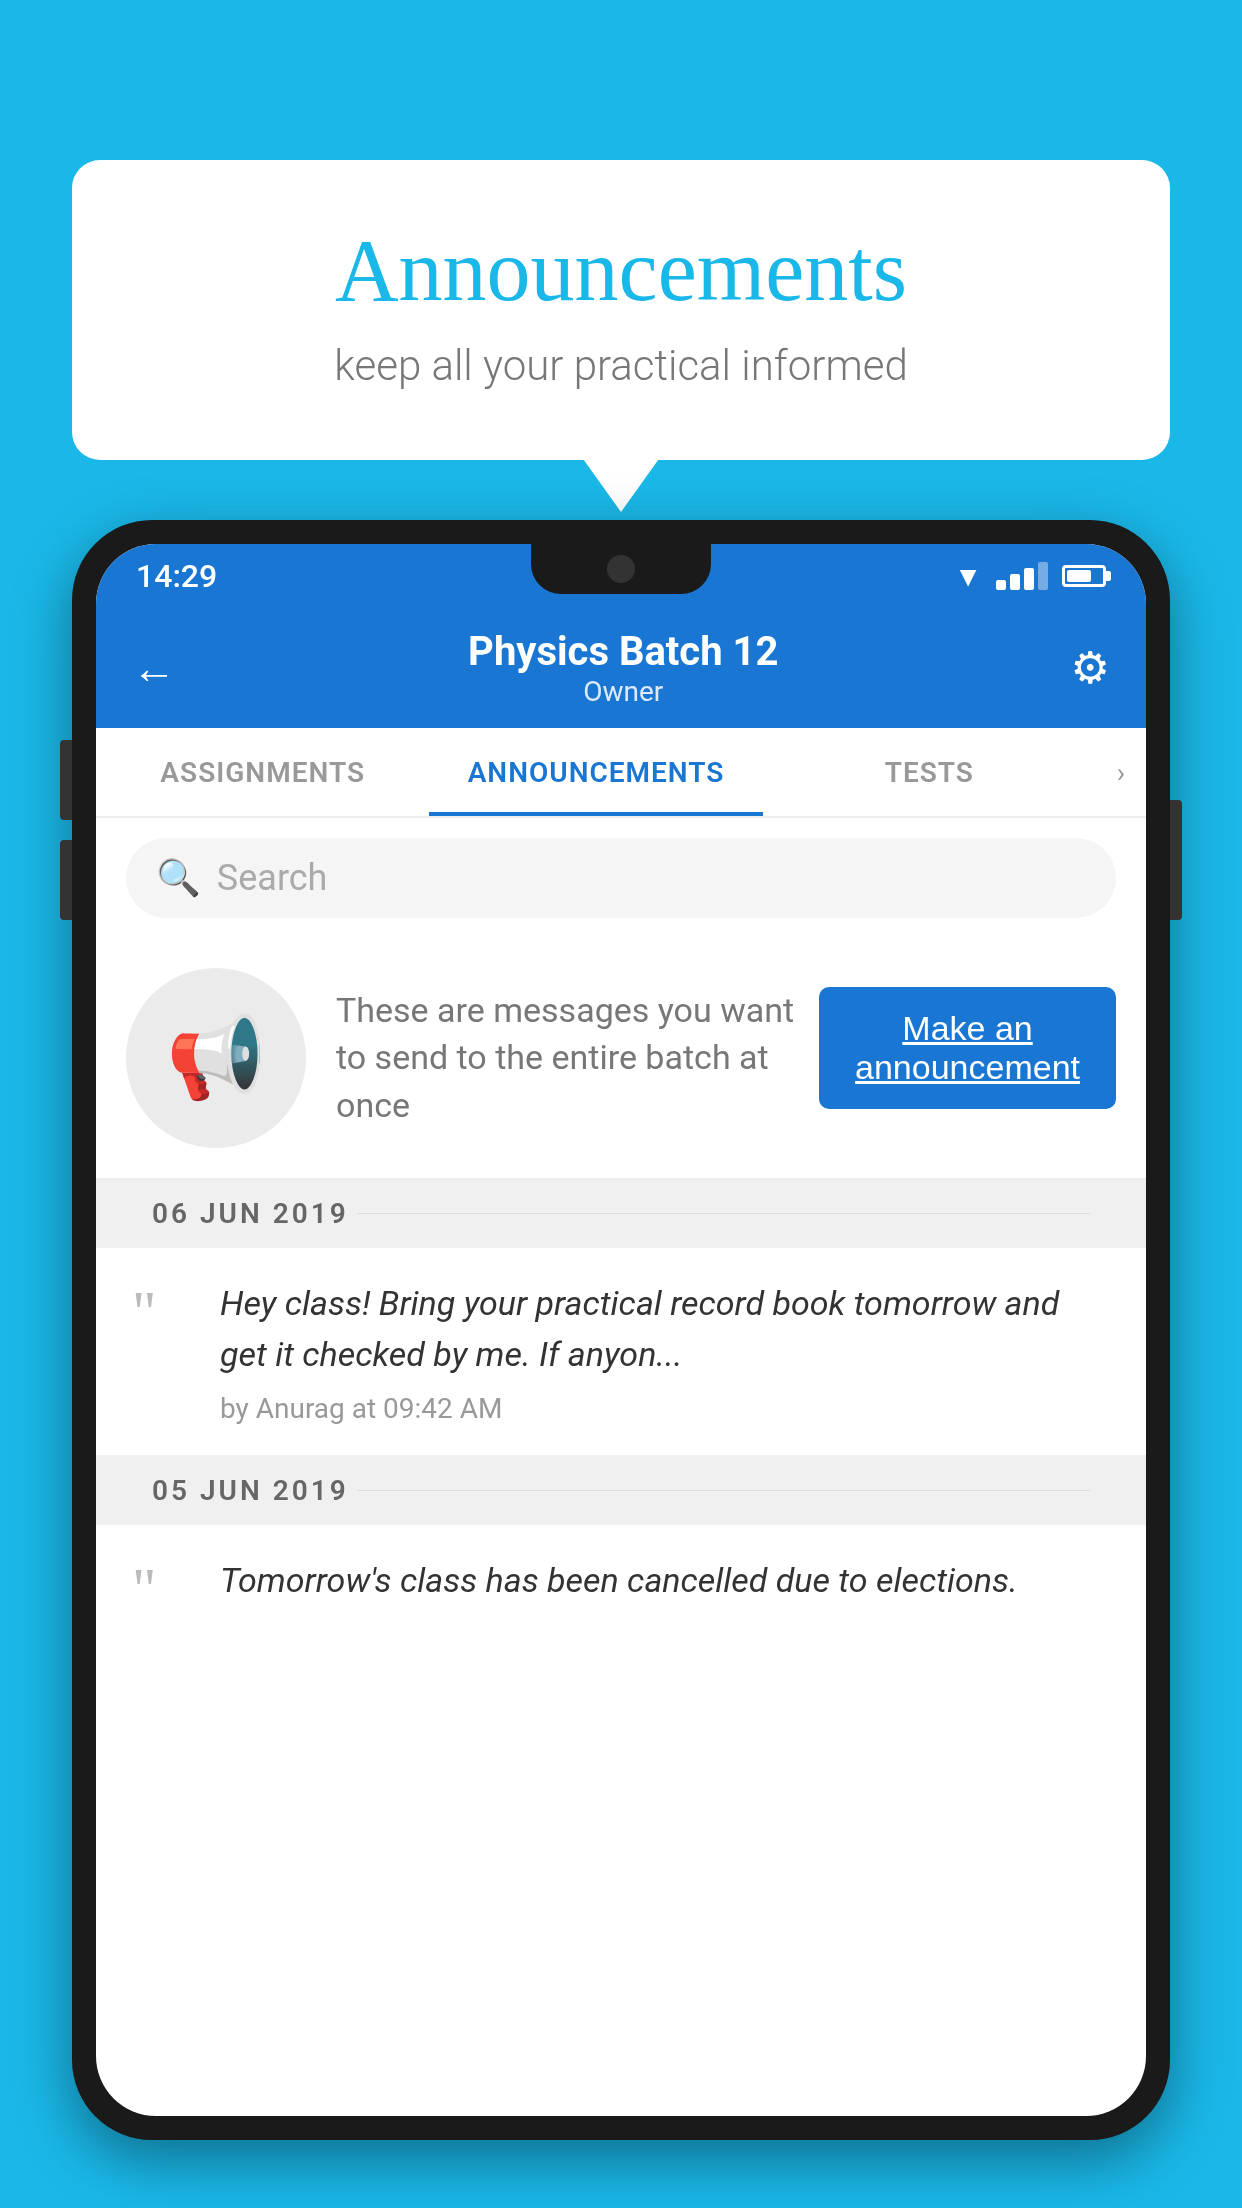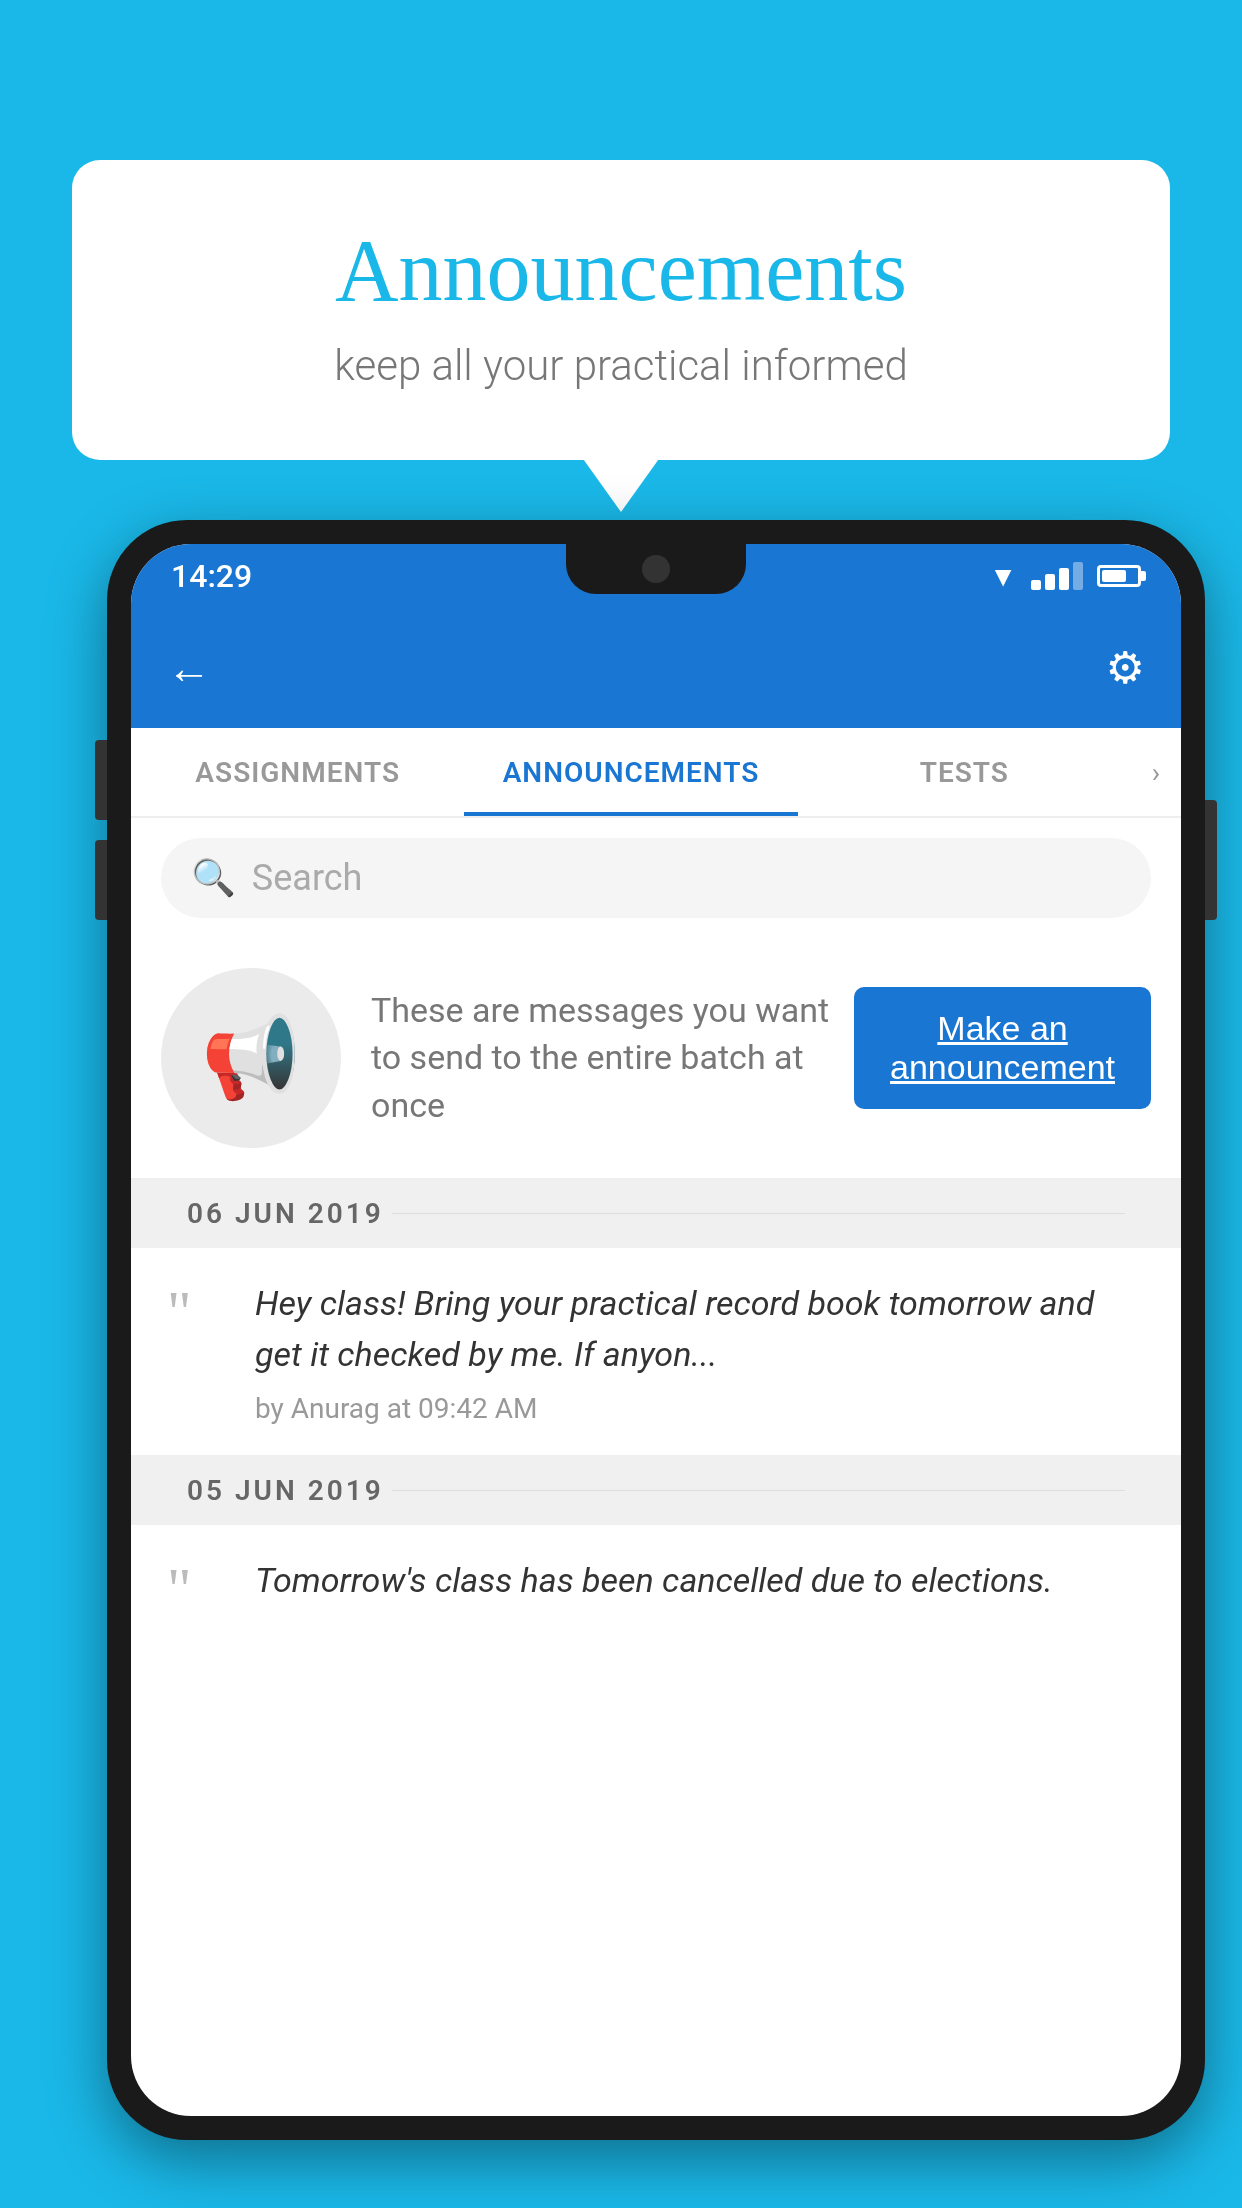--- a/index.html
+++ b/index.html
@@ -70,21 +70,20 @@
     }
 
     .phone-outer {
       background: #1a1a1a;
       border-radius: 80px;
       padding: 24px;
       width: 100%;
       height: 1620px;
       position: relative;
       box-shadow: 0 20px 60px rgba(0,0,0,0.4);
-      margin-left: 35px;
     }
 
     
     .phone-notch {
       position: absolute;
       top: 24px;
       left: 50%;
       transform: translateX(-50%);
       width: 180px;
       height: 50px;
@@ -473,20 +472,24 @@
             <div class="signal-bar" style="height:28px;opacity:0.4;"></div>
           </div>
           <div class="battery-icon">
             <div class="battery-fill"></div>
           </div>
         </div>
       </div>
 
       <div class="app-header">
         <span class="header-back">←</span>
+        <div class="header-title-group">
+          <div class="header-title">Physics Batch 12</div>
+          <div class="header-subtitle">Owner</div>
+        </div>
         <span class="header-settings">⚙</span>
       </div>
 
       <div class="tabs-bar">
         <div class="tab-item">
           <span>ASSIGNMENTS</span>
         </div>
         <div class="tab-item active">
           <span>ANNOUNCEMENTS</span>
         </div>

